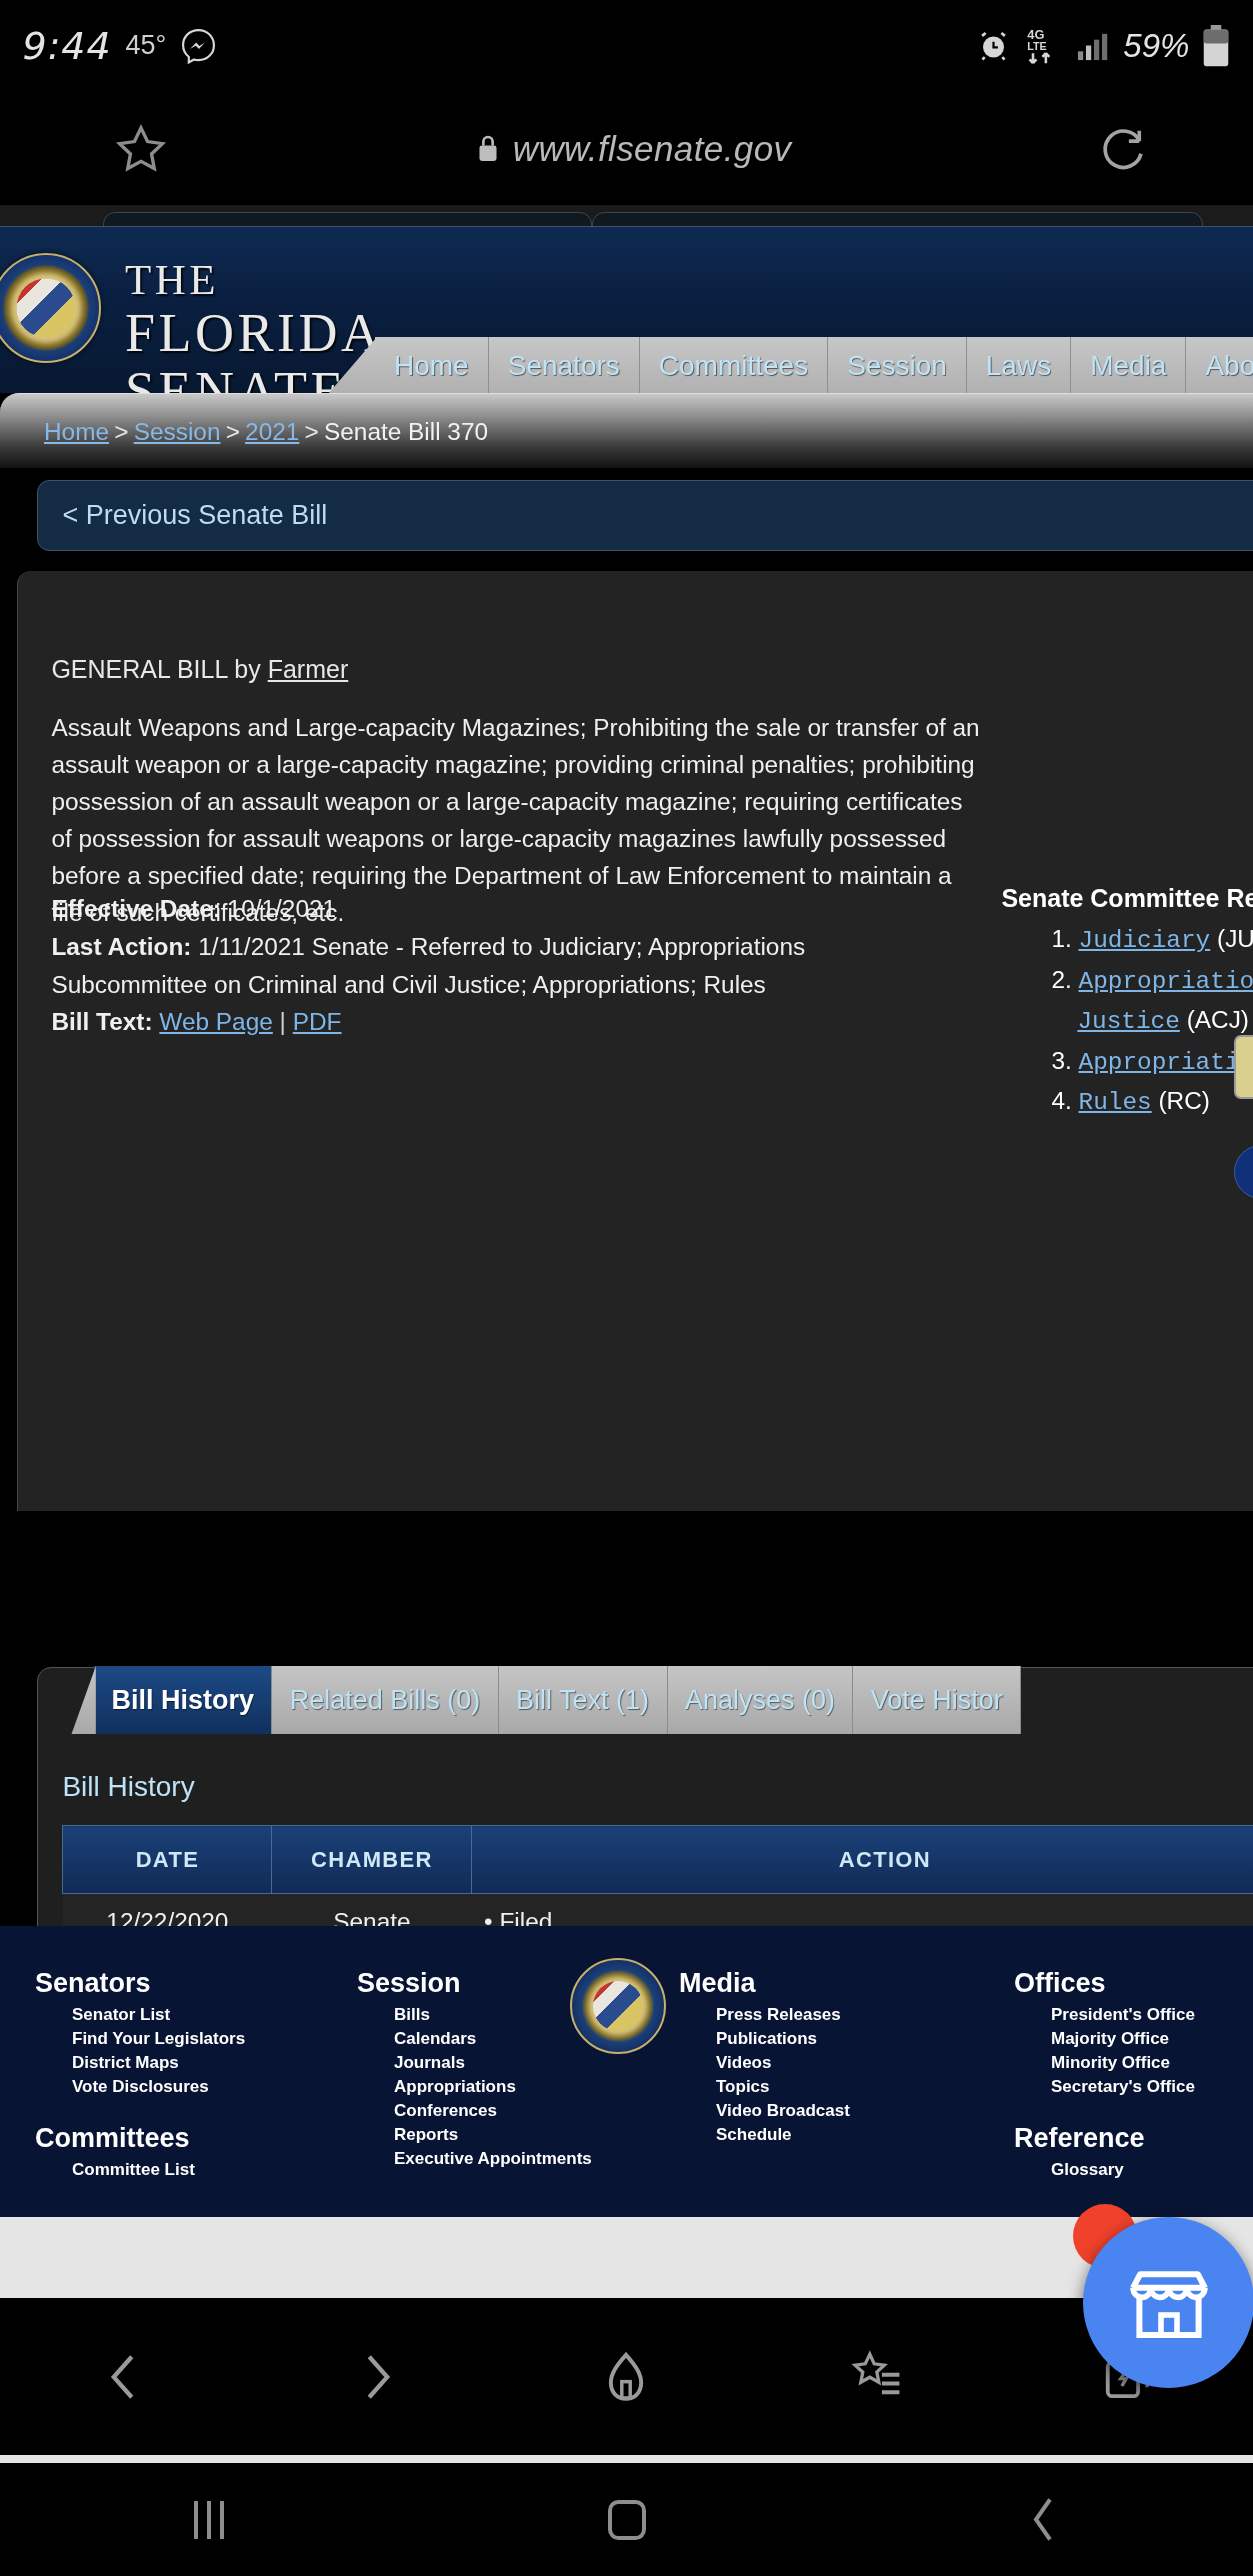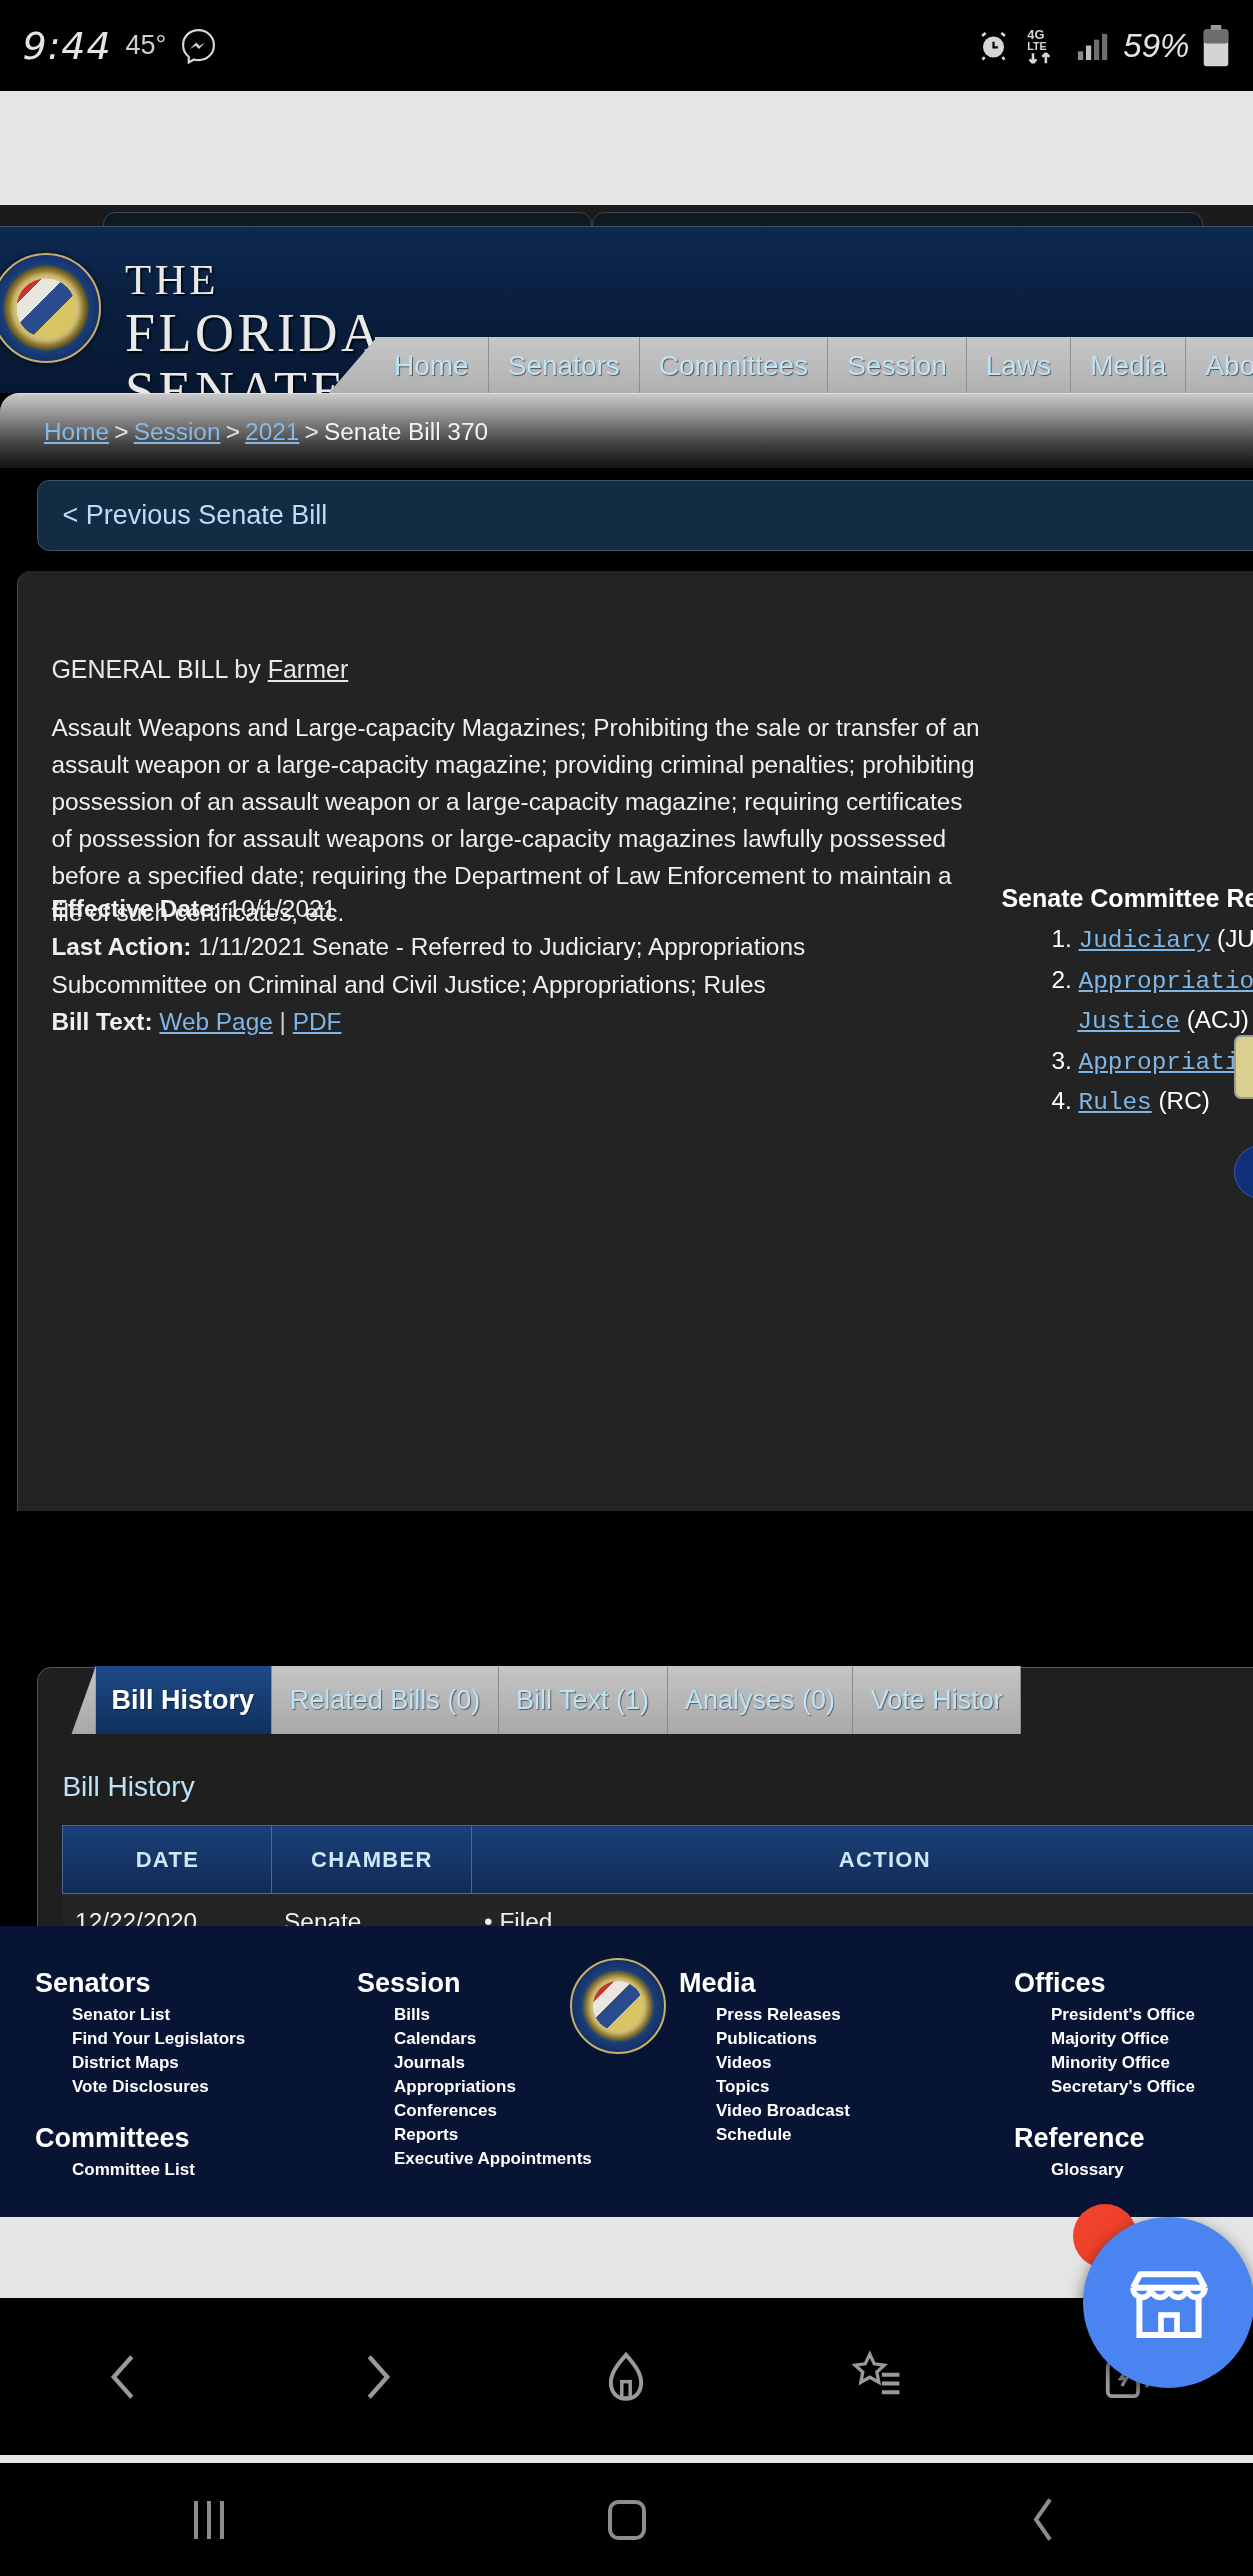--- a/index.html
+++ b/index.html
@@ -210,21 +210,21 @@
     background:linear-gradient(180deg,#1a4179 0%, #102a55 100%);
     color:#cfe7f7; font-size:22px; letter-spacing:1.3px;
     height:68px; border:0.9px solid #4a6a96; font-weight:bold;
   }
   .bhtable td {
     color:#f0f0f0; font-size:24.4px; height:57px;
     border-bottom:0.9px solid #333; padding:0 12.2px;
   }
   .bhtable tr.r1 td { background:#242424; }
   .bhtable tr.r2 td { background:#0c0c0c; }
-  .bhtable td.c-date, .bhtable td.c-ch { text-align:left; }
+  .bhtable td.c-date, .bhtable td.c-ch { text-align:center; }
   .bhtable td.c-act { white-space:nowrap; }
 
   .footseal {
     position:absolute; left:570px; top:1753px; width:96px; height:96px;
     border-radius:50%;
     background: radial-gradient(circle at 50% 50%, #f2ead0 0%, #e3d7a8 32%, #c9b468 42%, #7e6d2c 50%, #1b3f77 56%, #122d63 74%, #0a1e4b 100%);
     border:2.6px solid #c6b06a; z-index:3;
   }
   .footseal .fs-in {
     position:absolute; left:50%; top:50%; transform:translate(-50%,-50%);
@@ -319,20 +319,42 @@
       <span>
         <svg width="28" height="42" viewBox="0 0 16 24">
             <rect x="5" y="0" width="6" height="3" fill="#9a9a9a"></rect>
             <rect x="1" y="2.6" width="14" height="21" rx="1.6" fill="#d4d4d4"></rect>
             <rect x="1" y="2.6" width="14" height="8" rx="1.6" fill="#6d6d6d"></rect>
           </svg>
       </span>
     </div>
   </div>
 
+  <div class="urlbar">
+    <span class="url-star">
+      <svg width="56" height="54" viewBox="0 0 24 24">
+          <path d="M12 2.6l2.9 6.1 6.6.9-4.8 4.6 1.2 6.5-5.9-3.2-5.9 3.2 1.2-6.5L2.5 9.6l6.6-.9z" fill="none" stroke="#8d8d8d" stroke-width="1.5"></path>
+        </svg>
+    </span>
+    <div class="url-center">
+      <span>
+        <svg width="26" height="31" viewBox="0 0 16 20">
+            <rect x="2.5" y="8" width="11" height="10" rx="1.6" fill="#bdbdbd"></rect>
+            <path d="M5 8V5.6a3 3 0 016 0V8" fill="none" stroke="#bdbdbd" stroke-width="1.7"></path>
+          </svg>
+      </span>
+      <span class="url-text">www.flsenate.gov</span>
+    </div>
+    <span class="url-reload">
+      <svg width="52" height="52" viewBox="0 0 24 24">
+          <path d="M19.5 8.4V3.6M19.5 8.4h-4.8" stroke="#a3a3a3" stroke-width="1.7" fill="none"></path>
+          <path d="M19.6 8.2a8.4 8.4 0 10.7 6" fill="none" stroke="#a3a3a3" stroke-width="1.7"></path>
+        </svg>
+    </span>
+  </div>
 
   <div class="page">
 
     <div class="tabstrip"></div>
 
     <div class="site-header">
       <div class="seal">
           <div class="seal-inner"></div>
         </div>
       <div class="brand">

